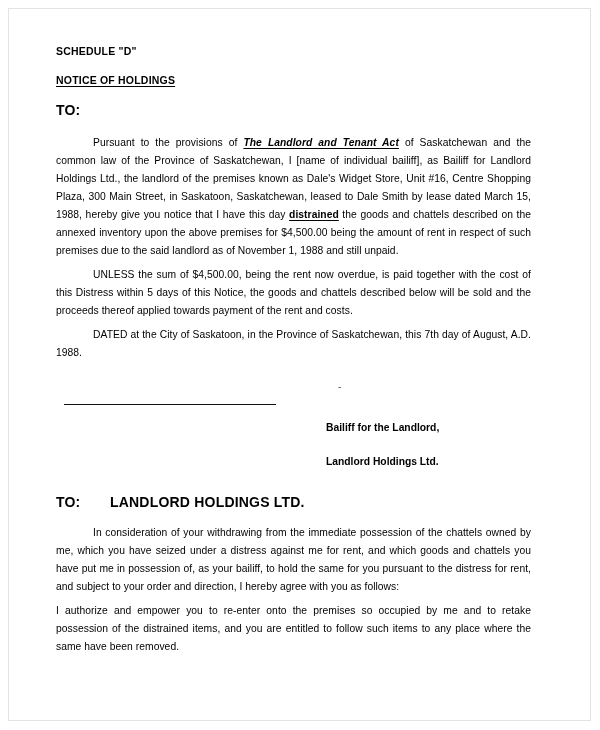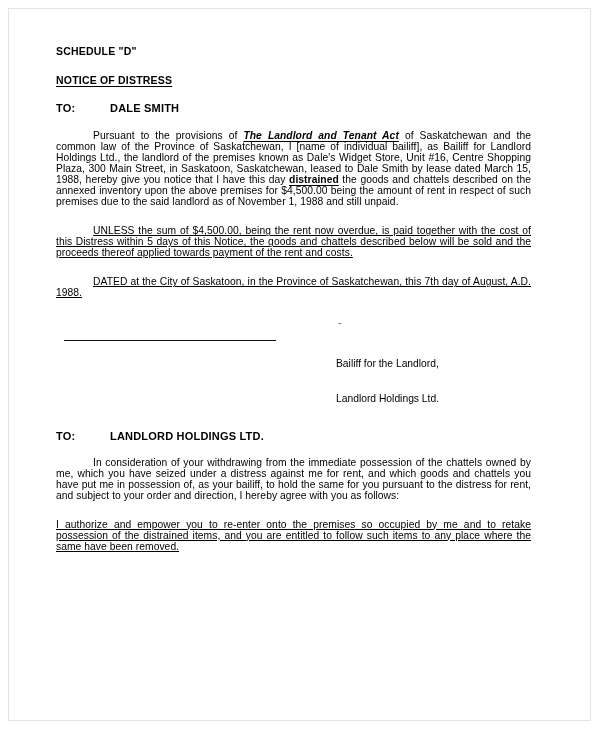--- a/index.html
+++ b/index.html
@@ -47,41 +47,41 @@
     text-underline-offset: 2px;
   }
 
   .spacer-13 { height: 13px; }
   .spacer-15 { height: 15px; }
   .spacer-16 { height: 16px; }
   .spacer-20 { height: 20px; }
 
   
   .to-row {
-    font-size: 11px;
+    font-size: 14px;
     font-weight: bold;
     letter-spacing: 0.2px;
     display: flex;
     line-height: 1.2;
   }
   .to-label { width: 54px; flex: 0 0 54px; }
   .to-value { flex: 1 1 auto; }
 
   
   p.body {
     font-size: 10.3px;
-    line-height: 11px;
+    line-height: 18px;
     text-align: justify;
     margin: 0;
     letter-spacing: 0.05px;
     -webkit-hyphens: none;
     hyphens: none;
   }
   p.body.indent { text-indent: 37px; }
-  p.gap { margin-top: 18px; text-decoration: underline; }
+  p.gap { margin-top: 6px; }
 
   .em-act {
     font-weight: bold;
     font-style: italic;
     text-decoration: underline;
     text-underline-offset: 2px;
   }
   .em-distrained {
     font-weight: bold;
     text-decoration: underline;
@@ -103,47 +103,47 @@
   }
   .sig-line {
     position: absolute;
     left: 8px;
     top: 22px;
     width: 212px;
     border-bottom: 1.3px solid #111;
   }
   .sig-names {
     position: absolute;
-    left: 280px;
+    left: 270px;
     top: 36px;
     width: 200px;
+    font-weight: bold;
   }
   .sig-names .line {
     font-size: 10.3px;
     line-height: 19.3px;
   }
   .sig-names .line + .line { margin-top: 15px; }
 </style>
 </head>
 <body>
 
 <div class="page">
   <div class="content">
 
     <div class="hdr">SCHEDULE "D"</div>
 
     <div class="spacer-16"></div>
 
-    <div class="hdr hdr-underline">NOTICE OF DISTRESS</div>
+    <div class="hdr hdr-underline">NOTICE OF HOLDINGS</div>
 
     <div class="spacer-16"></div>
 
     <div class="to-row">
       <span class="to-label">TO:</span>
-      <span class="to-value">DALE SMITH</span>
     </div>
 
     <div class="spacer-15"></div>
 
     <p class="body indent"><span>Pursuant to the provisions of </span><span class="em-act">The Landlord and Tenant Act</span><span> of Saskatchewan and the common law of the Province of Saskatchewan, I [name of individual bailiff], as Bailiff for Landlord Holdings Ltd., the landlord of the premises known as Dale's Widget Store, Unit #16, Centre Shopping Plaza, 300 Main Street, in Saskatoon, Saskatchewan, leased to Dale Smith by lease dated March 15, 1988, hereby give you notice that I have this day </span><span class="em-distrained">distrained</span><span> the goods and chattels described on the annexed inventory upon the above premises for $4,500.00 being the amount of rent in respect of such premises due to the said landlord as of November 1, 1988 and still unpaid.</span></p>
 
     <p class="body indent gap">UNLESS the sum of $4,500.00, being the rent now overdue, is paid together with the cost of this Distress within 5 days of this Notice, the goods and chattels described below will be sold and the proceeds thereof applied towards payment of the rent and costs.</p>
 
     <p class="body indent gap">DATED  at the City of Saskatoon, in the Province of Saskatchewan, this 7th day of August, A.D. 1988.</p>
 

